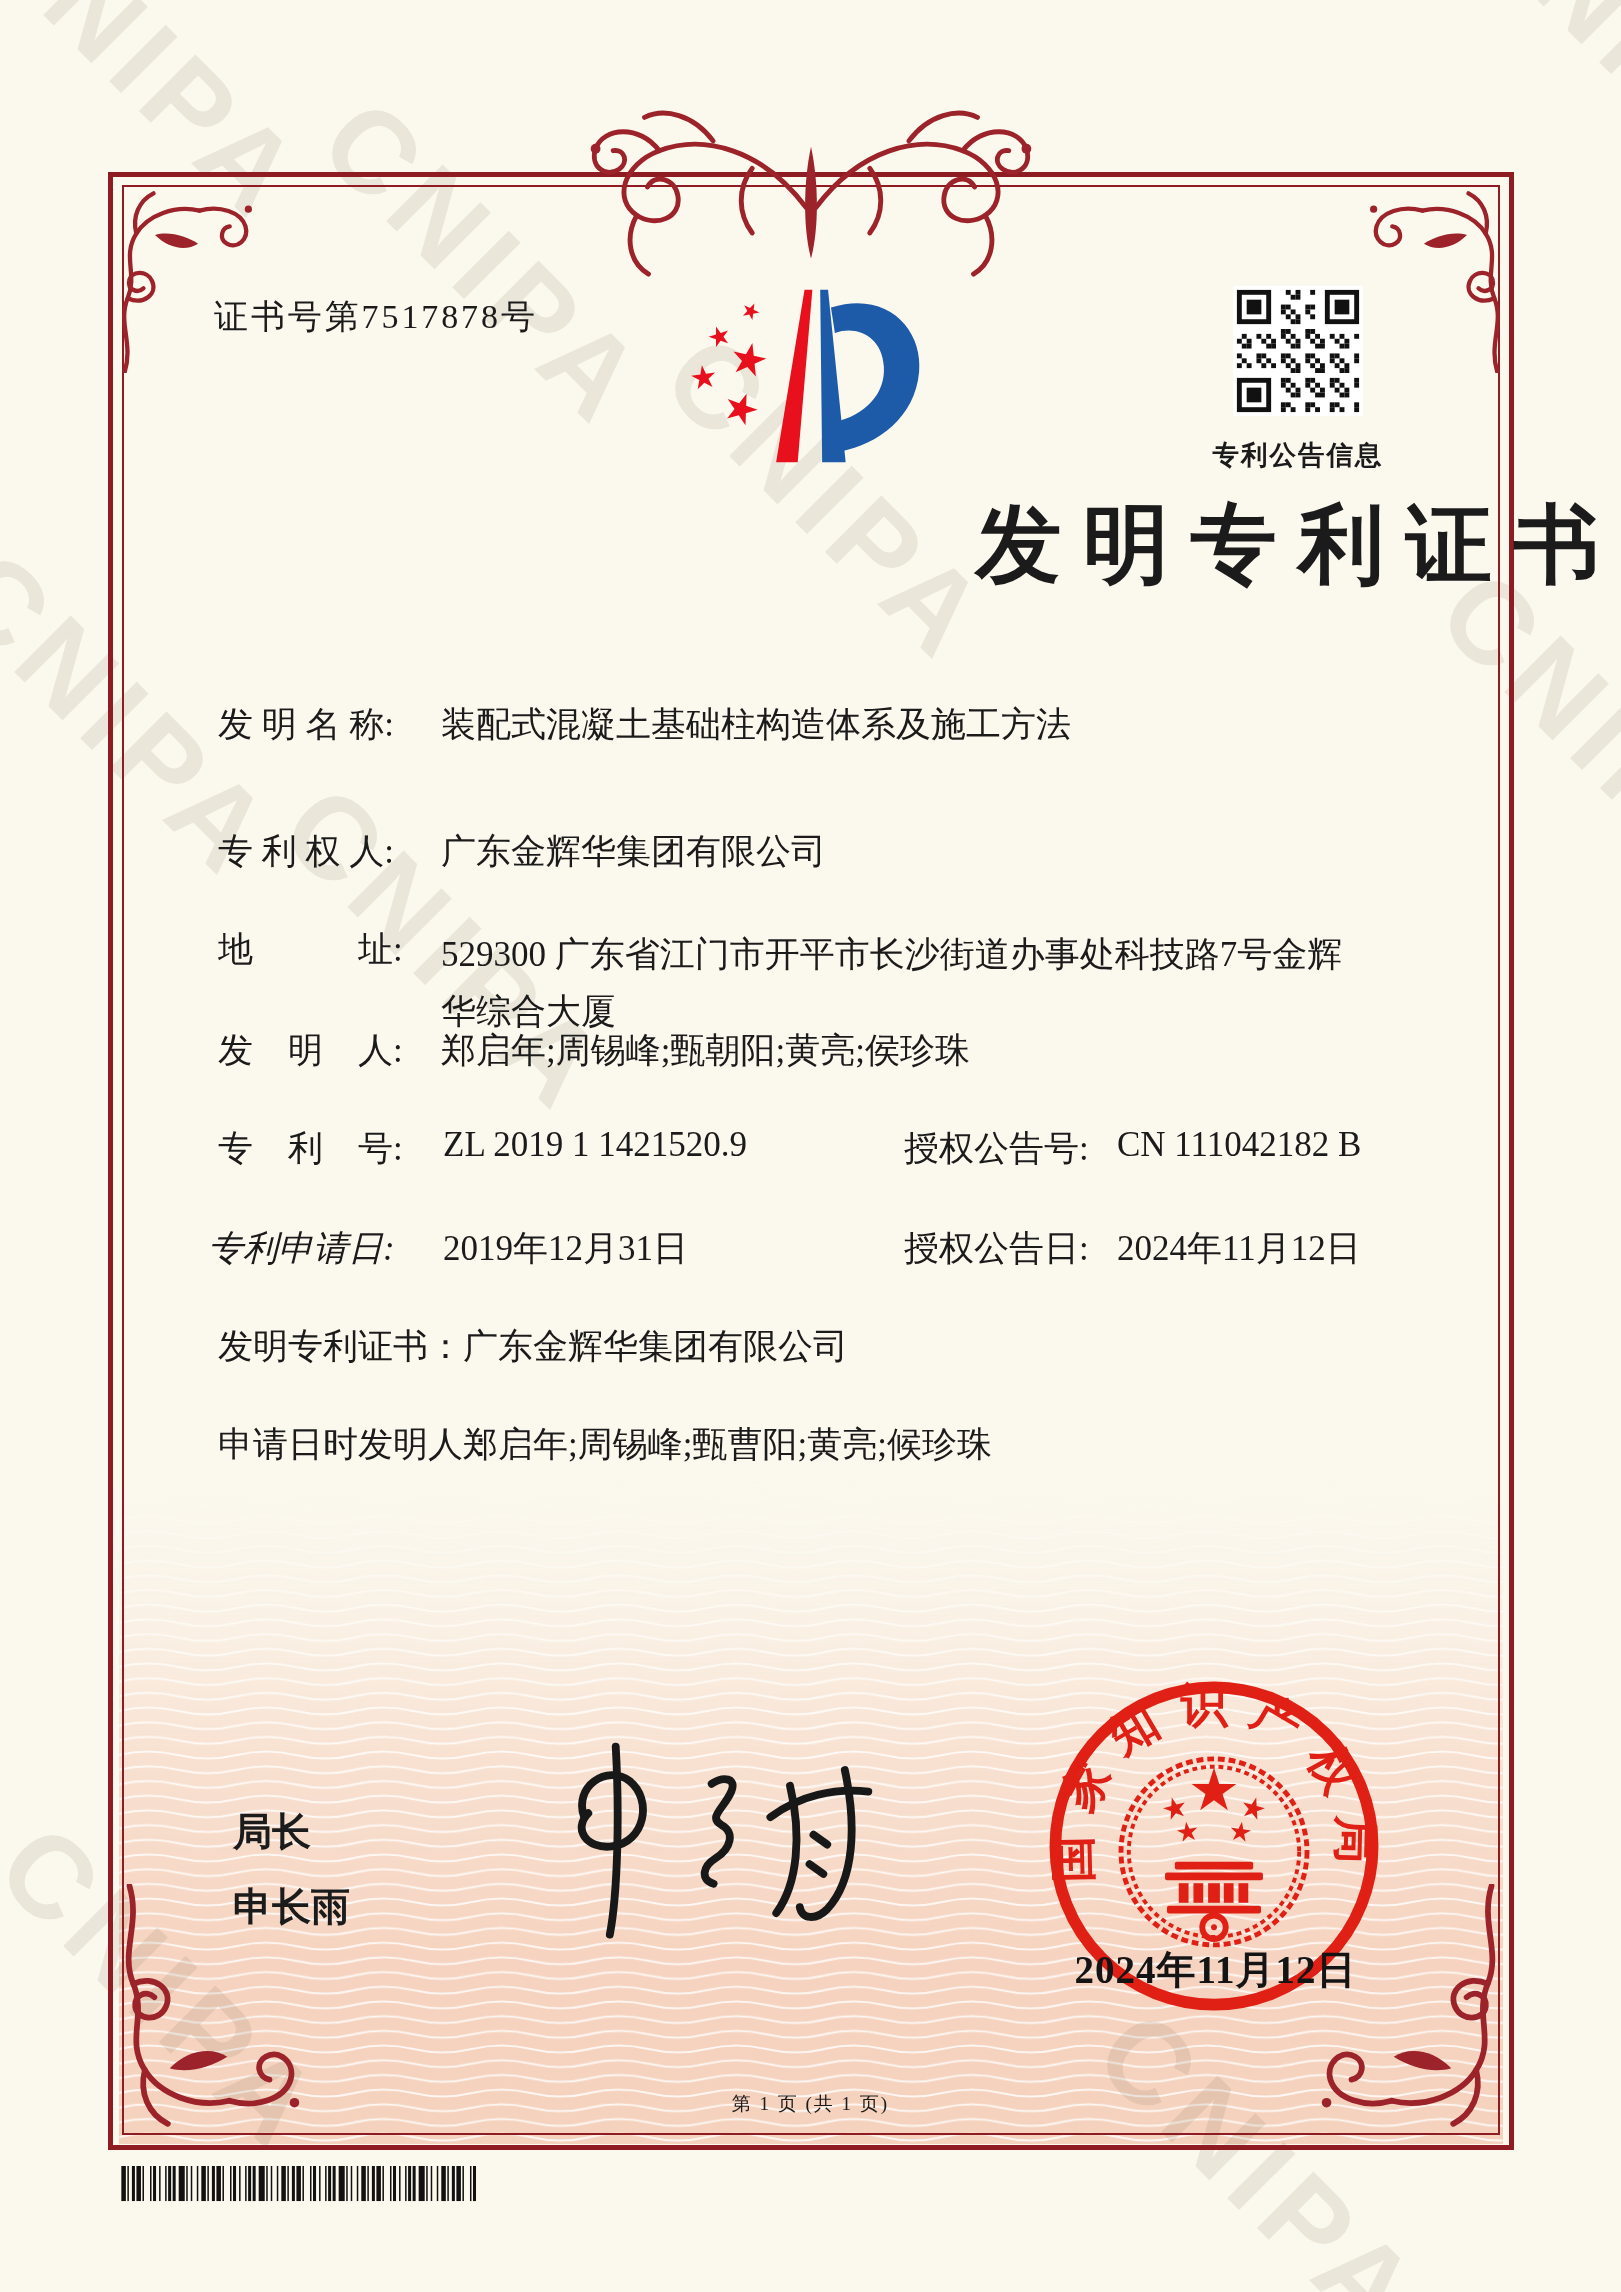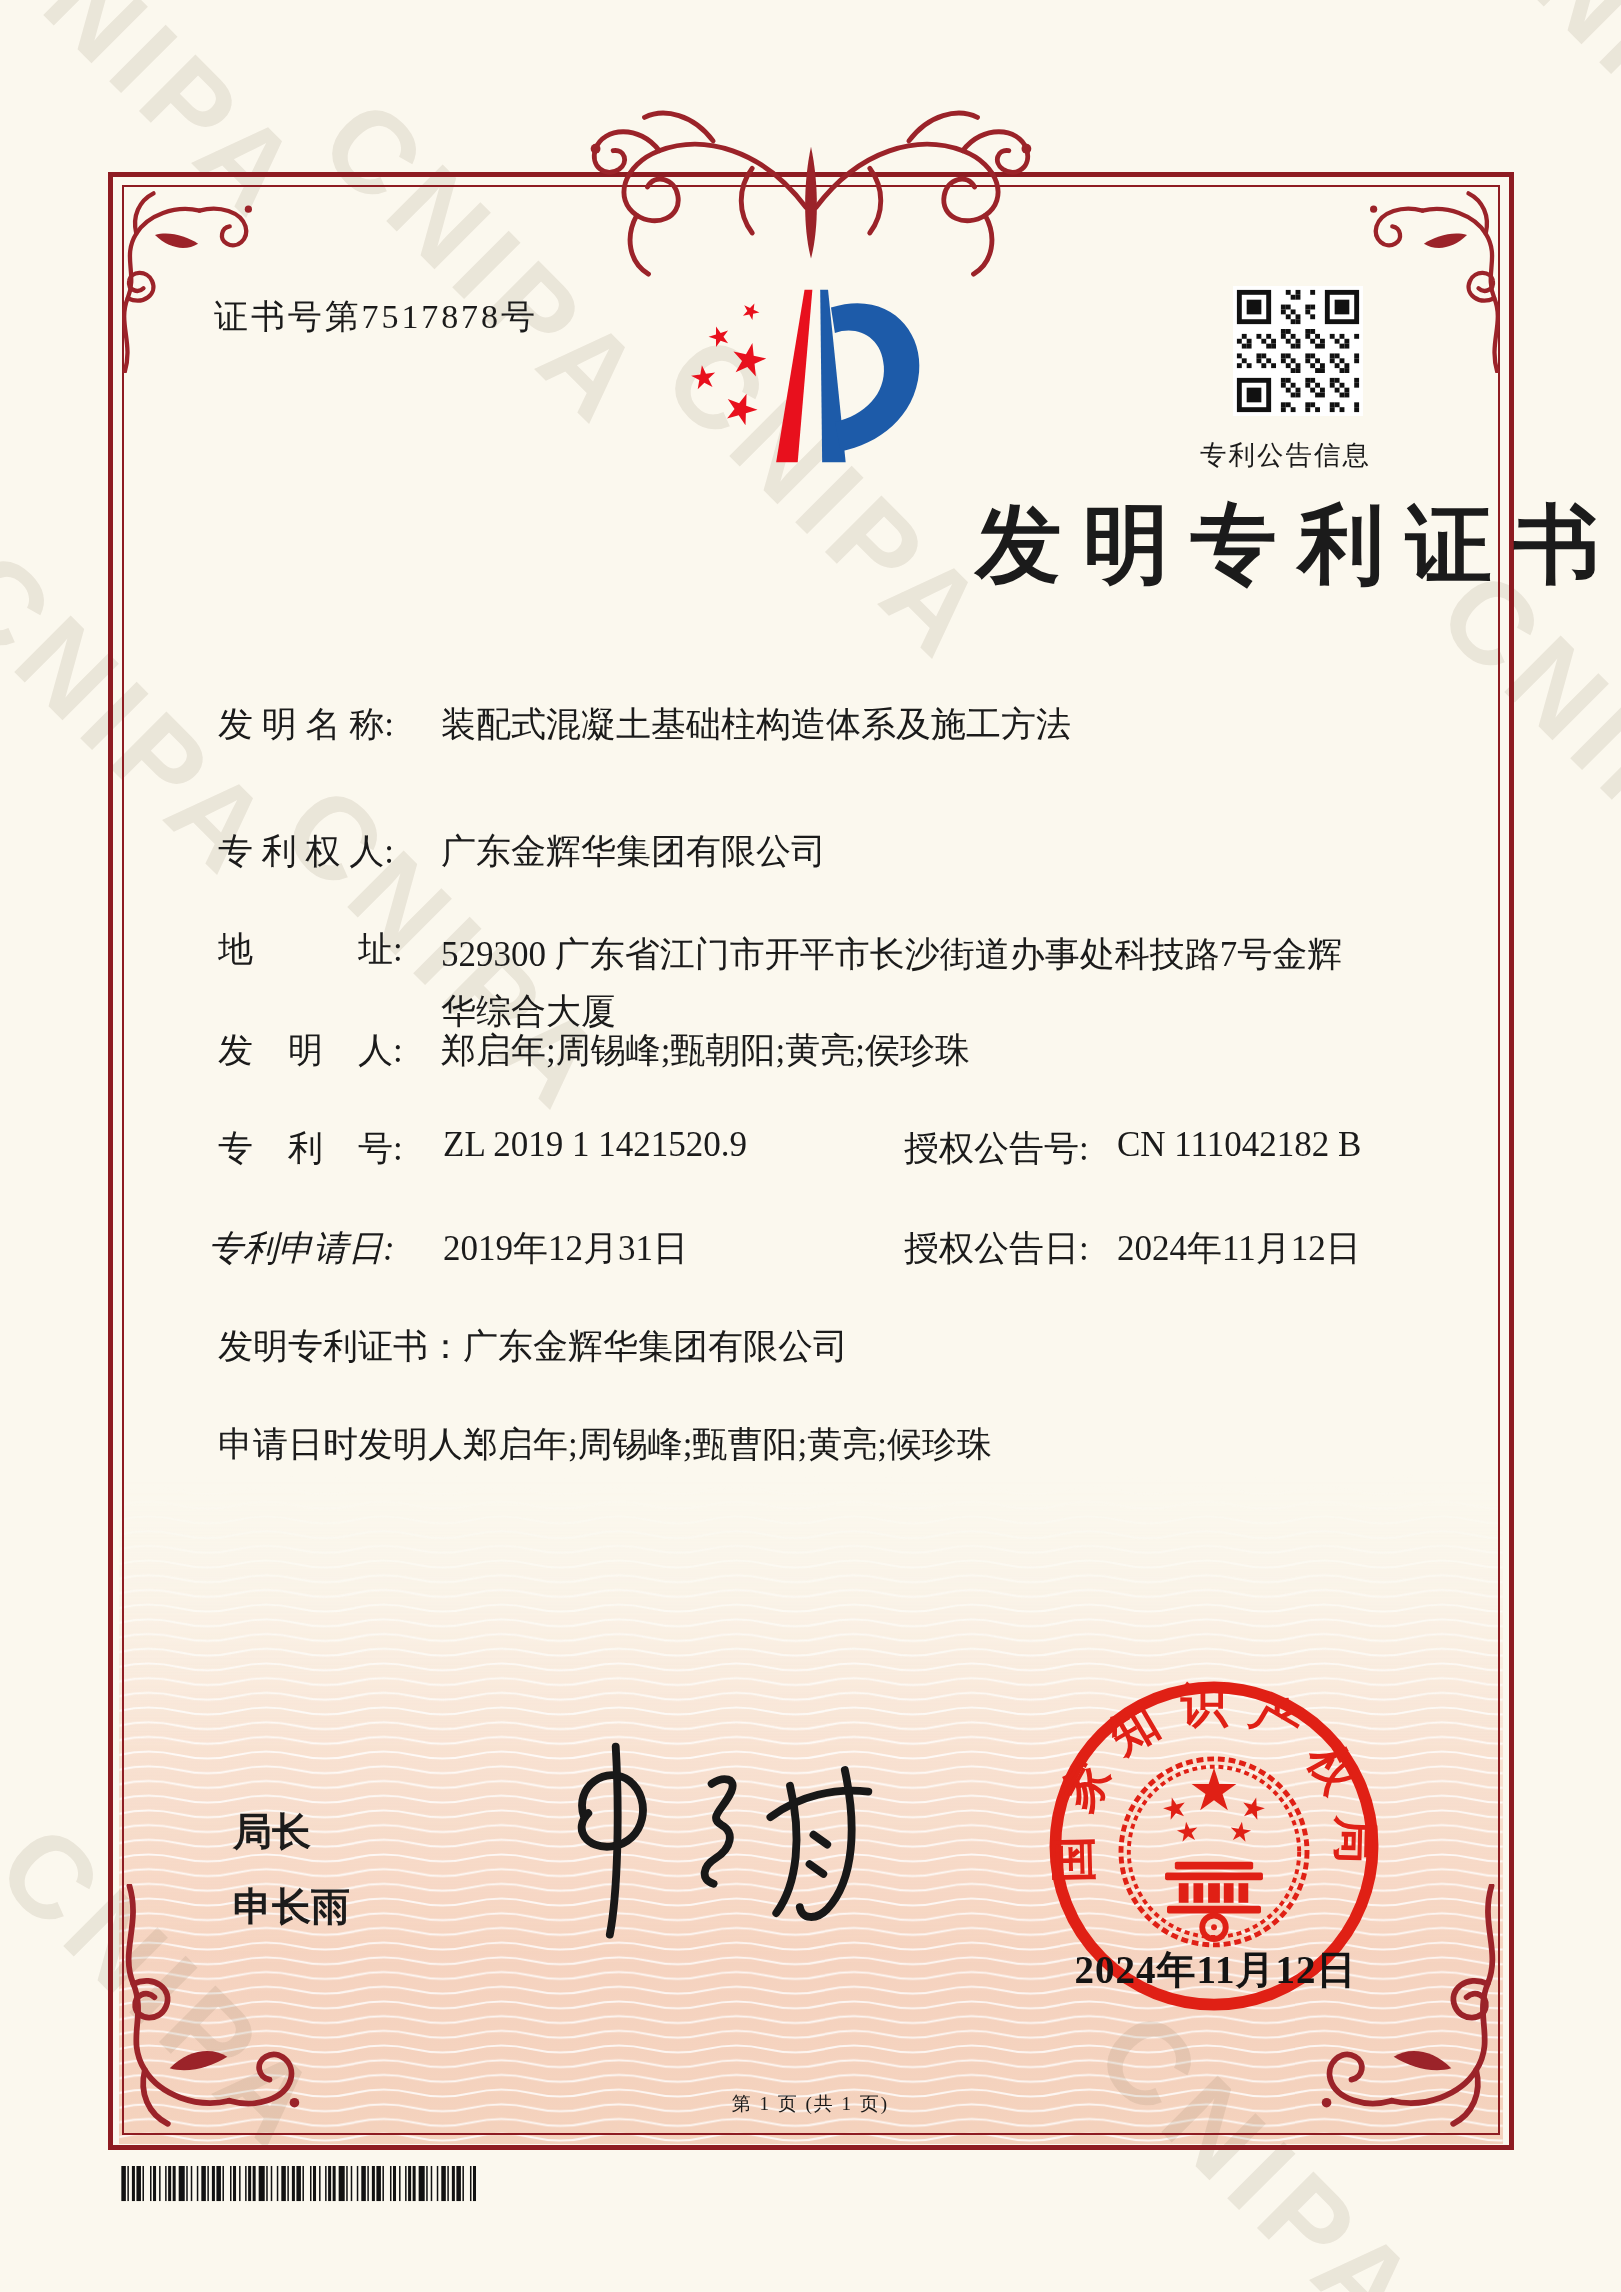--- a/index.html
+++ b/index.html
@@ -43,22 +43,22 @@
   }
   .f-label,.f-value{position:absolute; font-size:35px; z-index:5; white-space:pre-line;}
   .statement{
     position:absolute; left:208px; top:1556px; width:1225px; z-index:5;
     font-size:28px; letter-spacing:0.5px; line-height:67px; white-space:pre-line;
   }
   .signer{
     position:absolute; left:233px; z-index:5; font-size:39px; font-weight:700;
     font-family:"Liberation Sans","DejaVu Sans",sans-serif;
   }
-  .qr-label{position:absolute; left:1200px; top:437px; width:196px; text-align:left;
-    font-size:26.5px; letter-spacing:2px; z-index:5;}
+  .qr-label{position:absolute; left:1200px; top:437px; width:196px; text-align:center;
+    font-size:26.5px; letter-spacing:2px; z-index:5;font-weight:bold;}
   .seal-date{
     position:absolute; left:1033px; top:1943px; width:365px; text-align:center; z-index:7;
     font-size:39px; font-weight:600; letter-spacing:1px; color:#141414;
   }
   .footer{position:absolute; left:0; top:2091px; width:1621px; text-align:center;
     font-size:19px; letter-spacing:2px; z-index:5;}
 </style>
 </head>
 <body>
 

